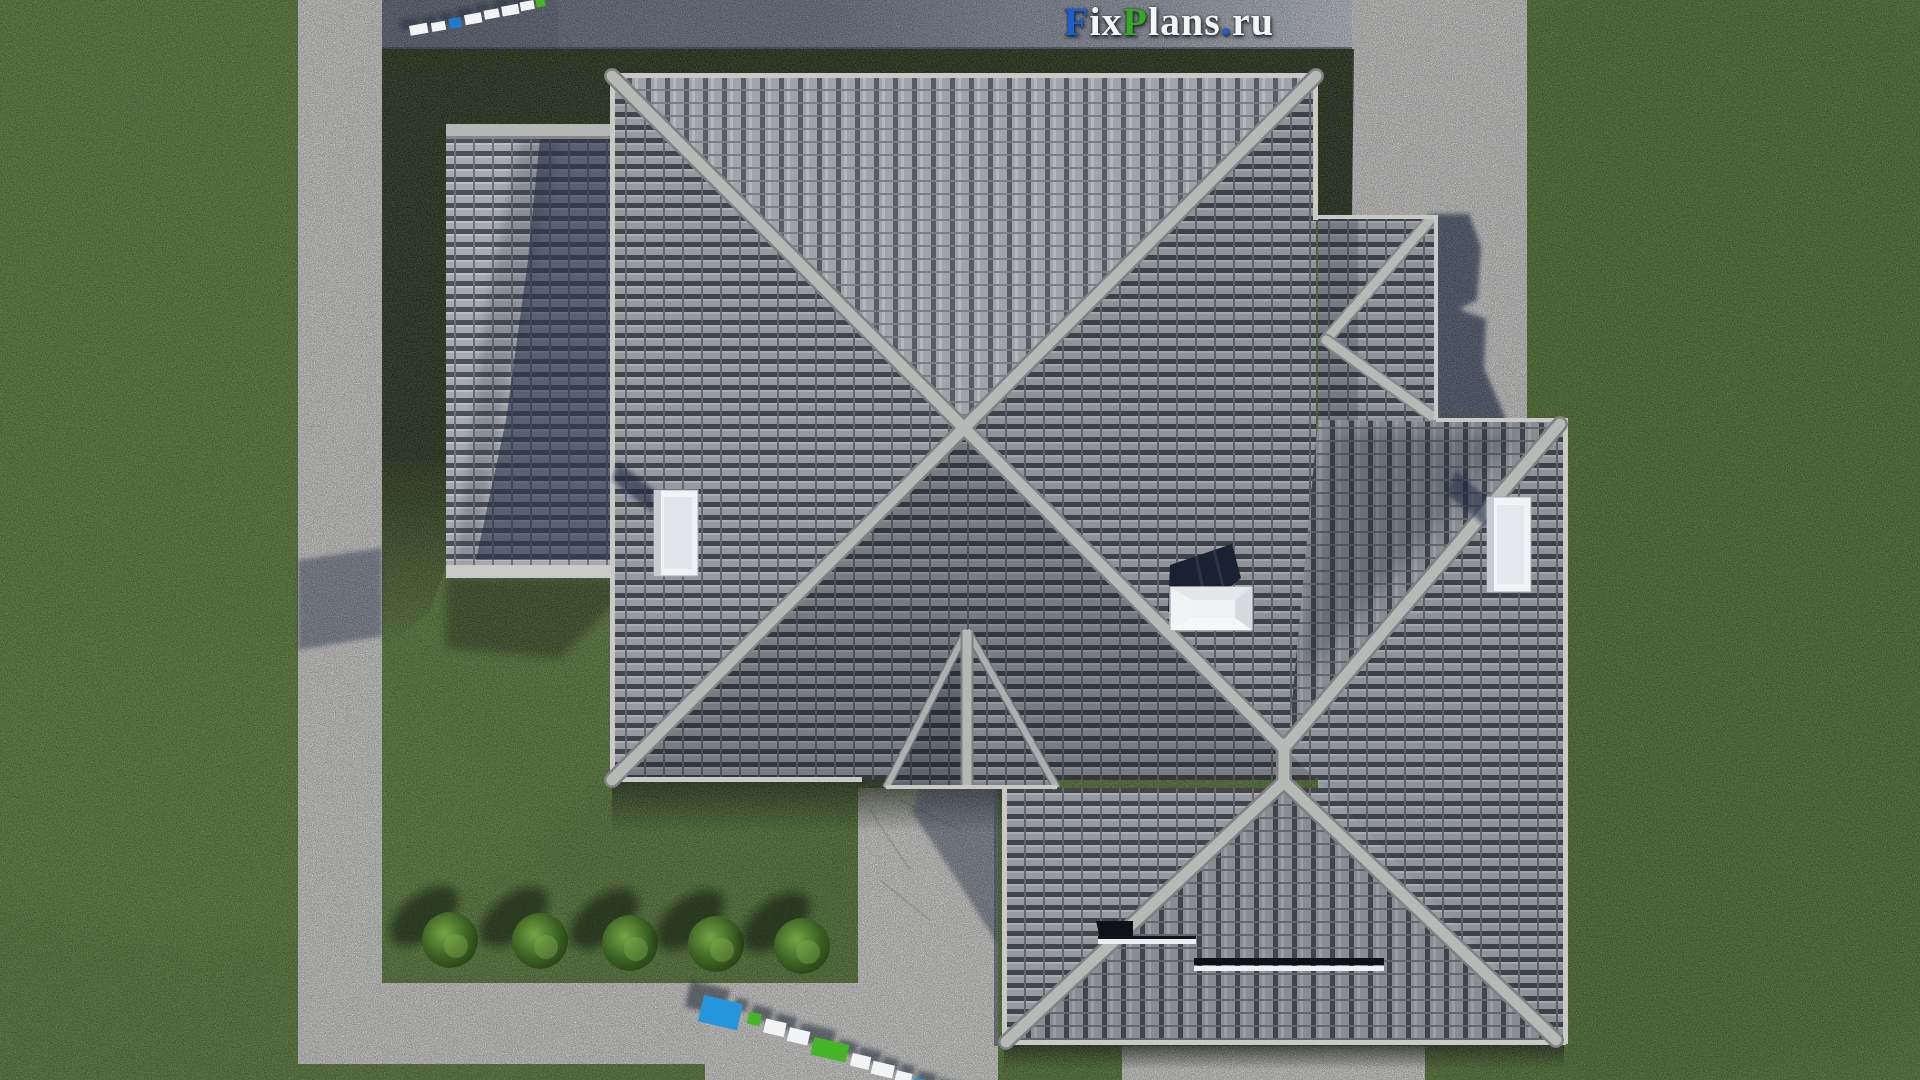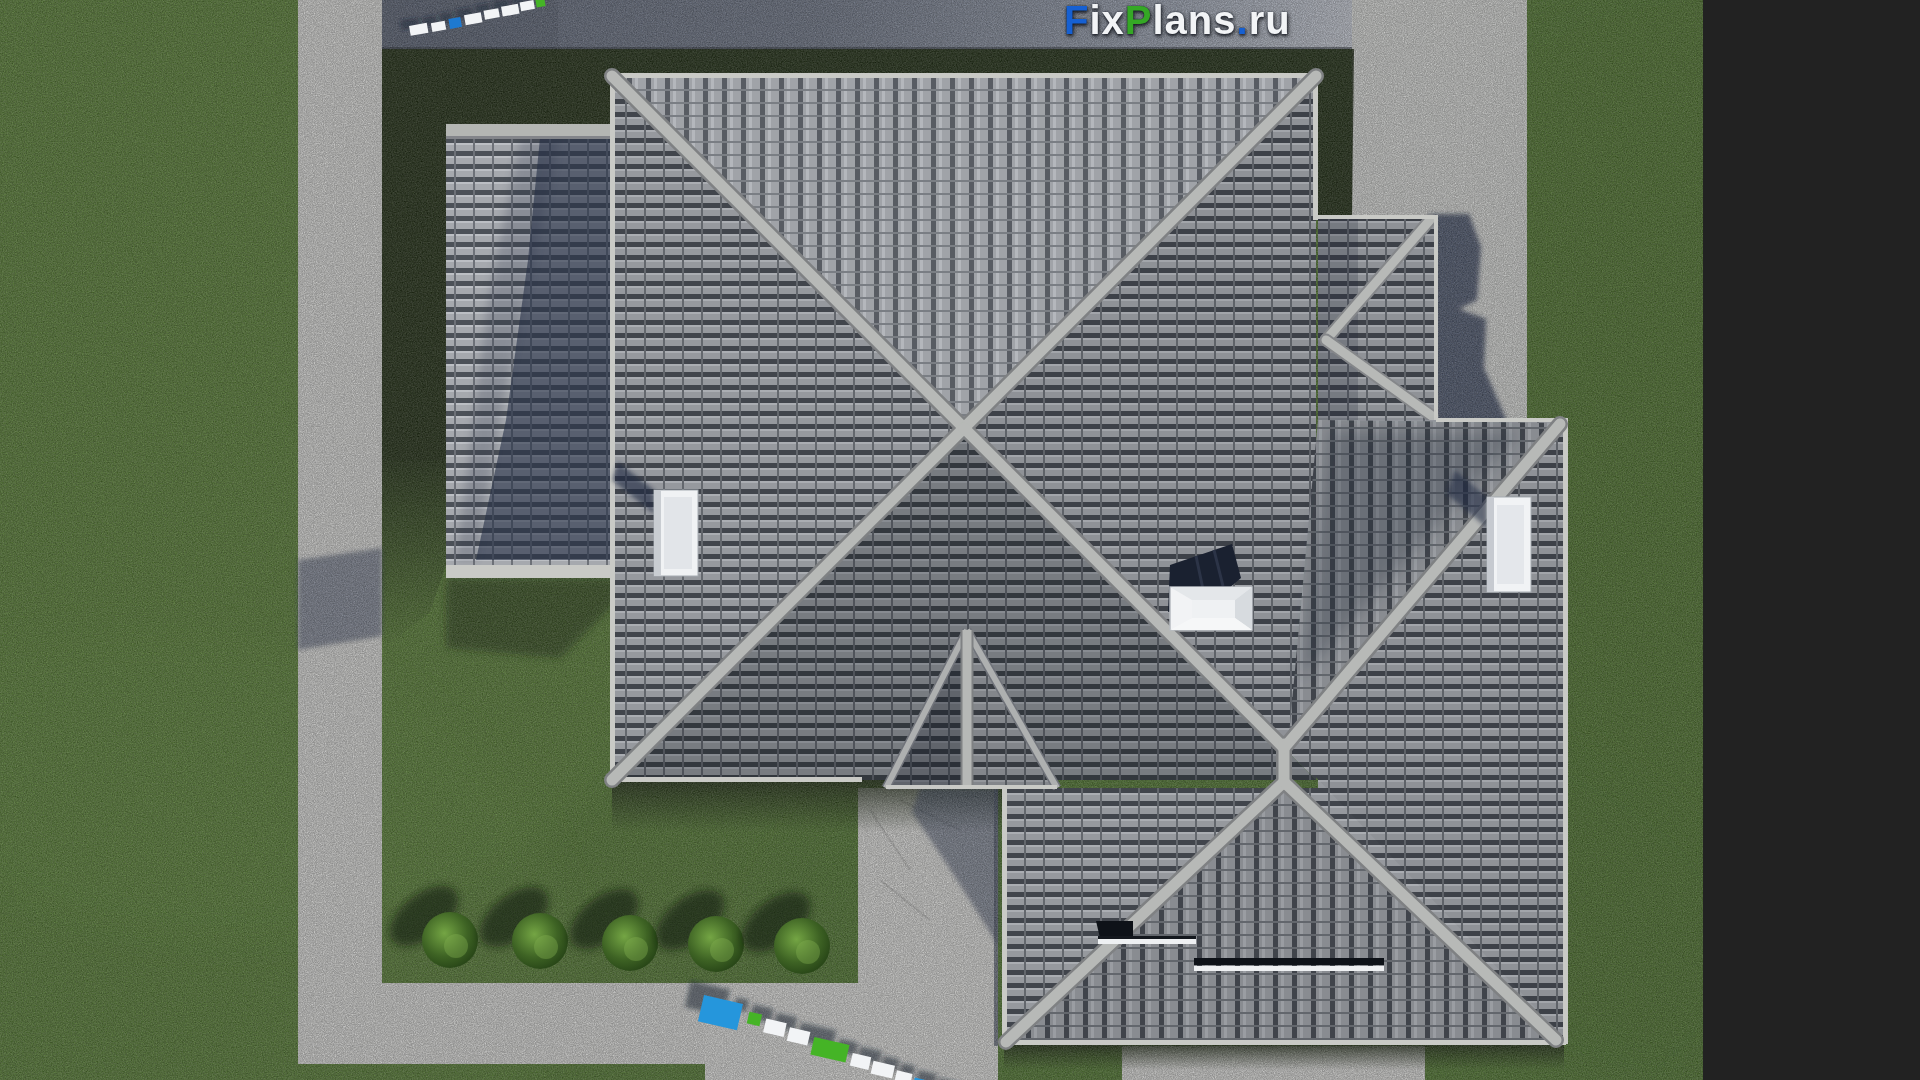--- a/index.html
+++ b/index.html
@@ -1,17 +1,17 @@
 <!DOCTYPE html>
 <html><head>
 <meta charset="utf-8">
 <style>
   html,body{margin:0;padding:0;background:#222;}
-  .stage{position:relative;width:1703px;height:1080px;overflow:hidden;
-         font-family:Liberation Sans, sans-serif;background:#4c6e2e;}
+  .stage{position:relative;width:1920px;height:1080px;overflow:hidden;
+         font-family:Liberation Serif, serif;background:#4c6e2e;}
   .stage svg{position:absolute;left:0;top:0;}
   .watermark{position:absolute;left:1064px;top:-2px;font-size:40px;font-weight:800;
              letter-spacing:1px;white-space:nowrap;
              text-shadow:0 2px 3px rgba(8,12,20,.6),0 0 2px rgba(25,32,46,.85),2px 2px 4px rgba(0,0,0,.45);}
   .watermark span{display:inline-block;}
 </style>
 </head>
 <body>
 
 <div class="stage">

